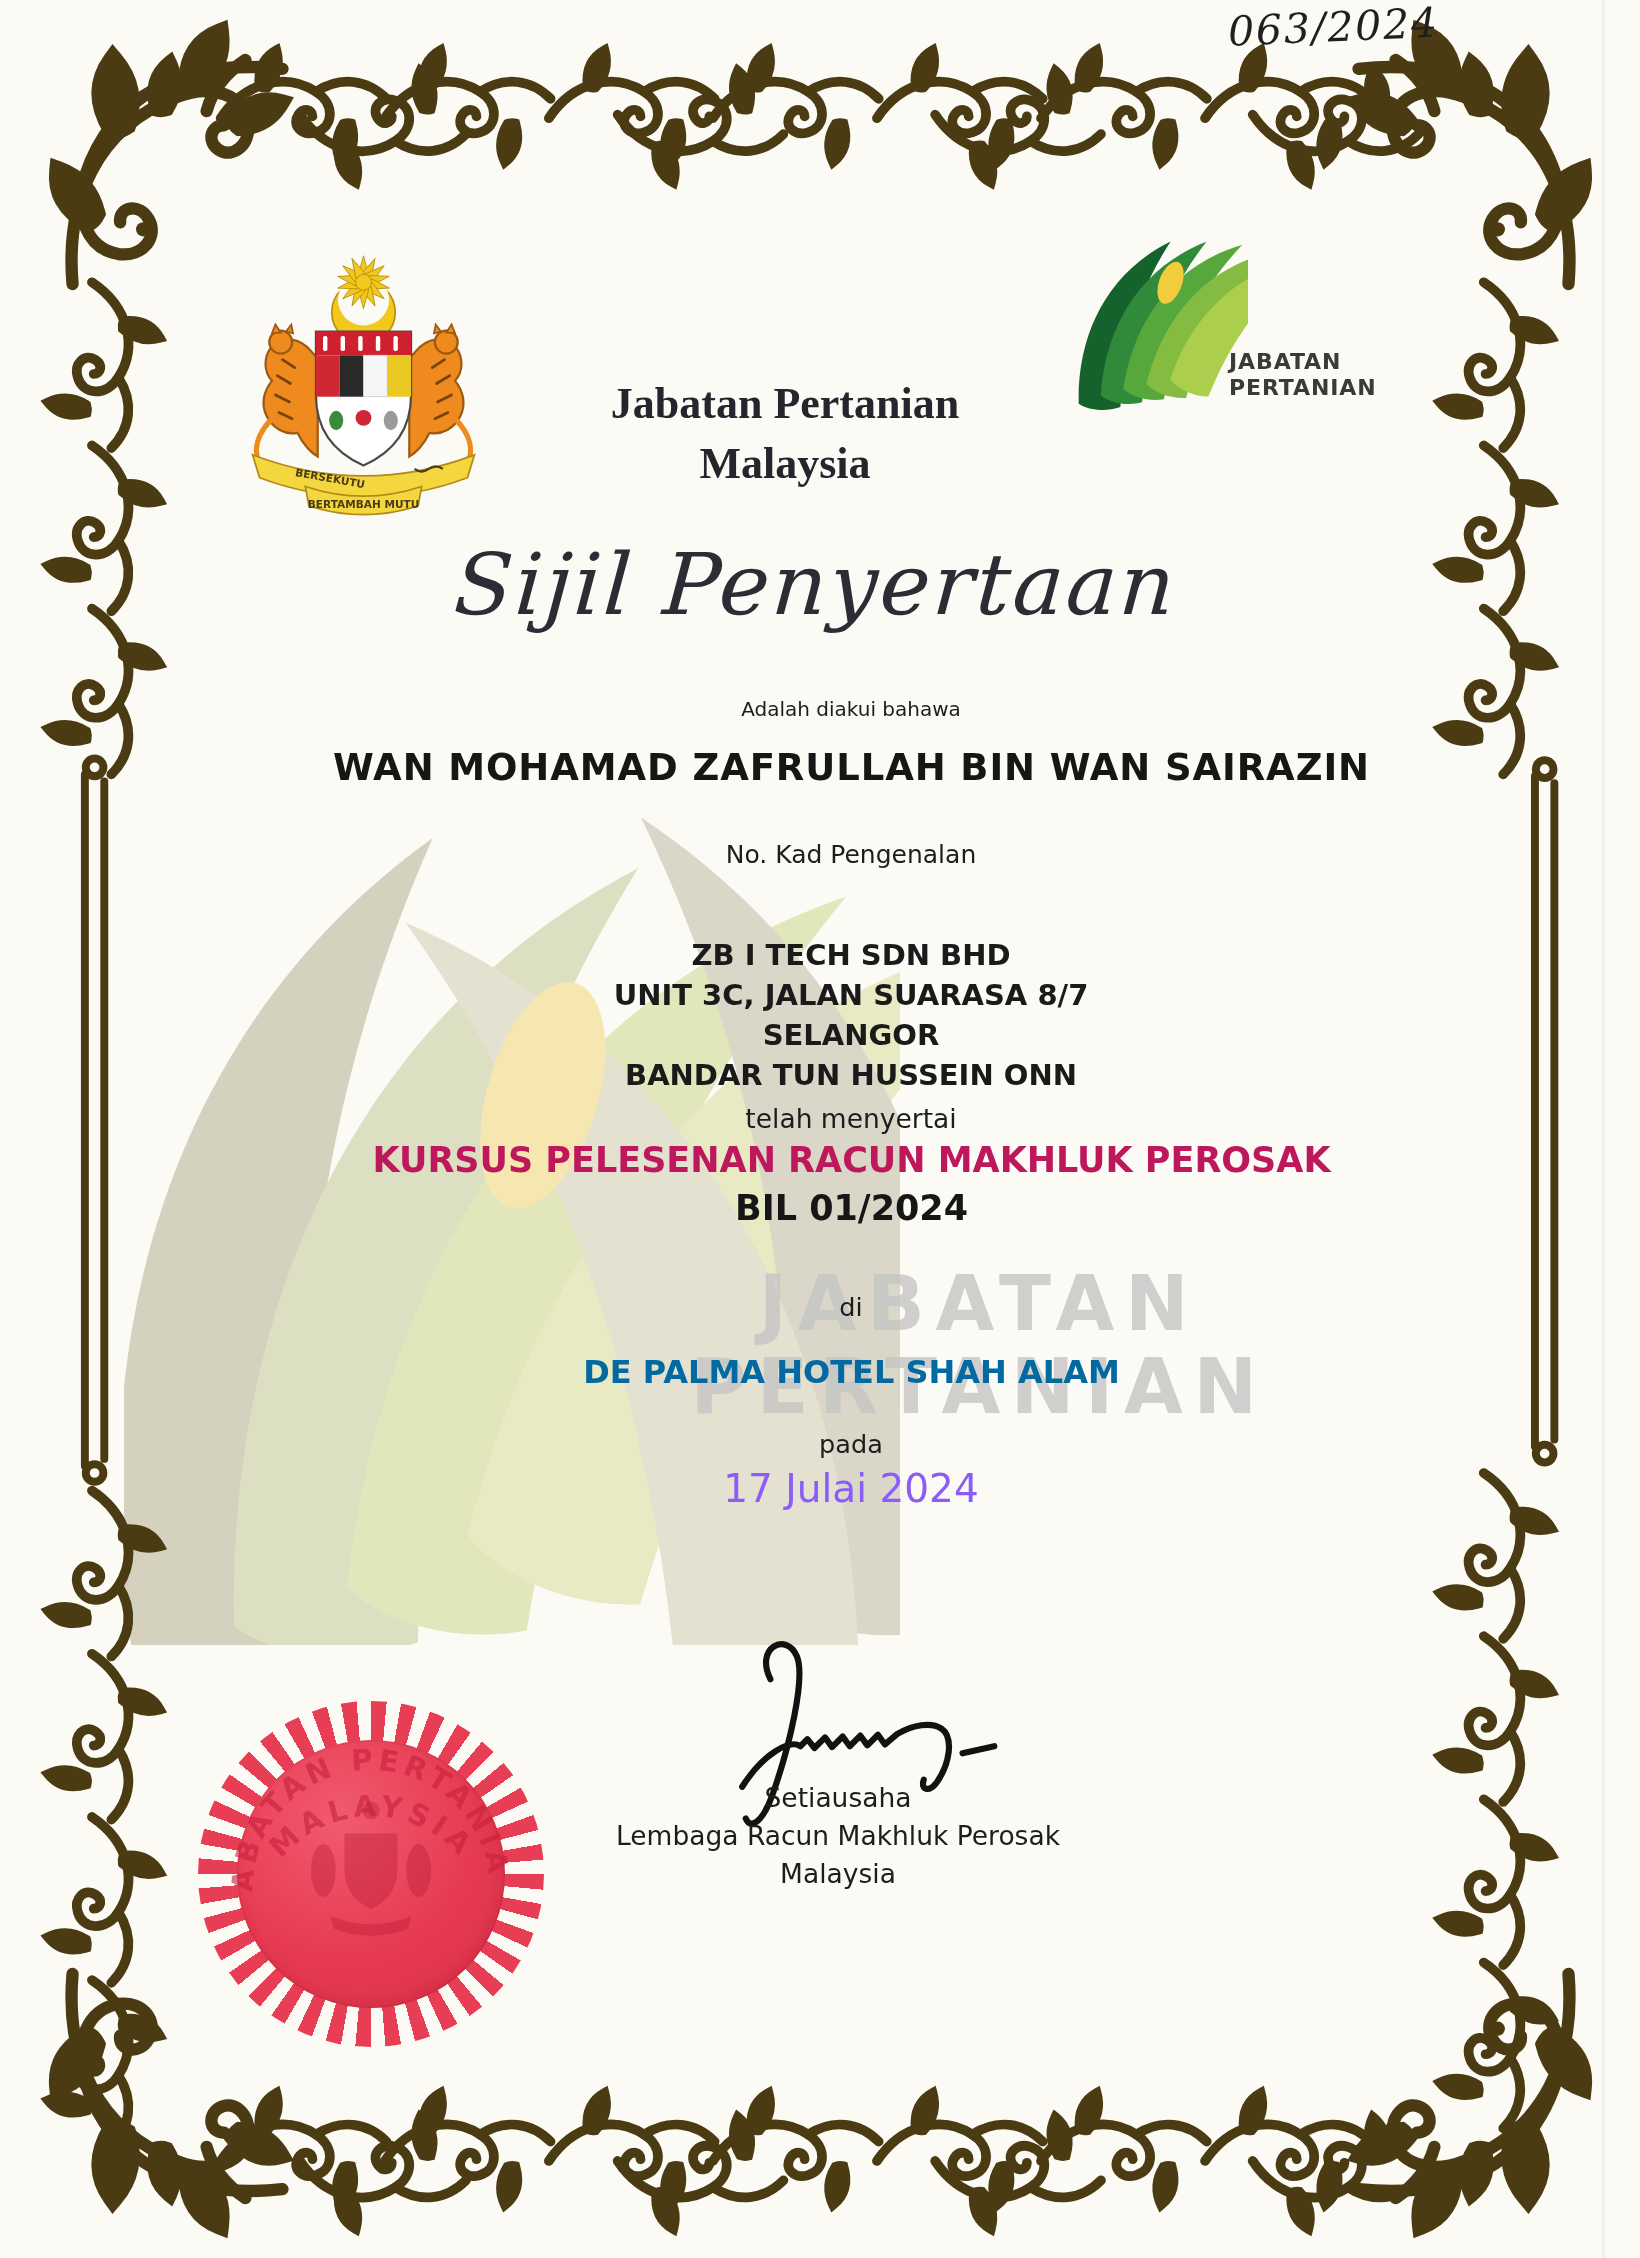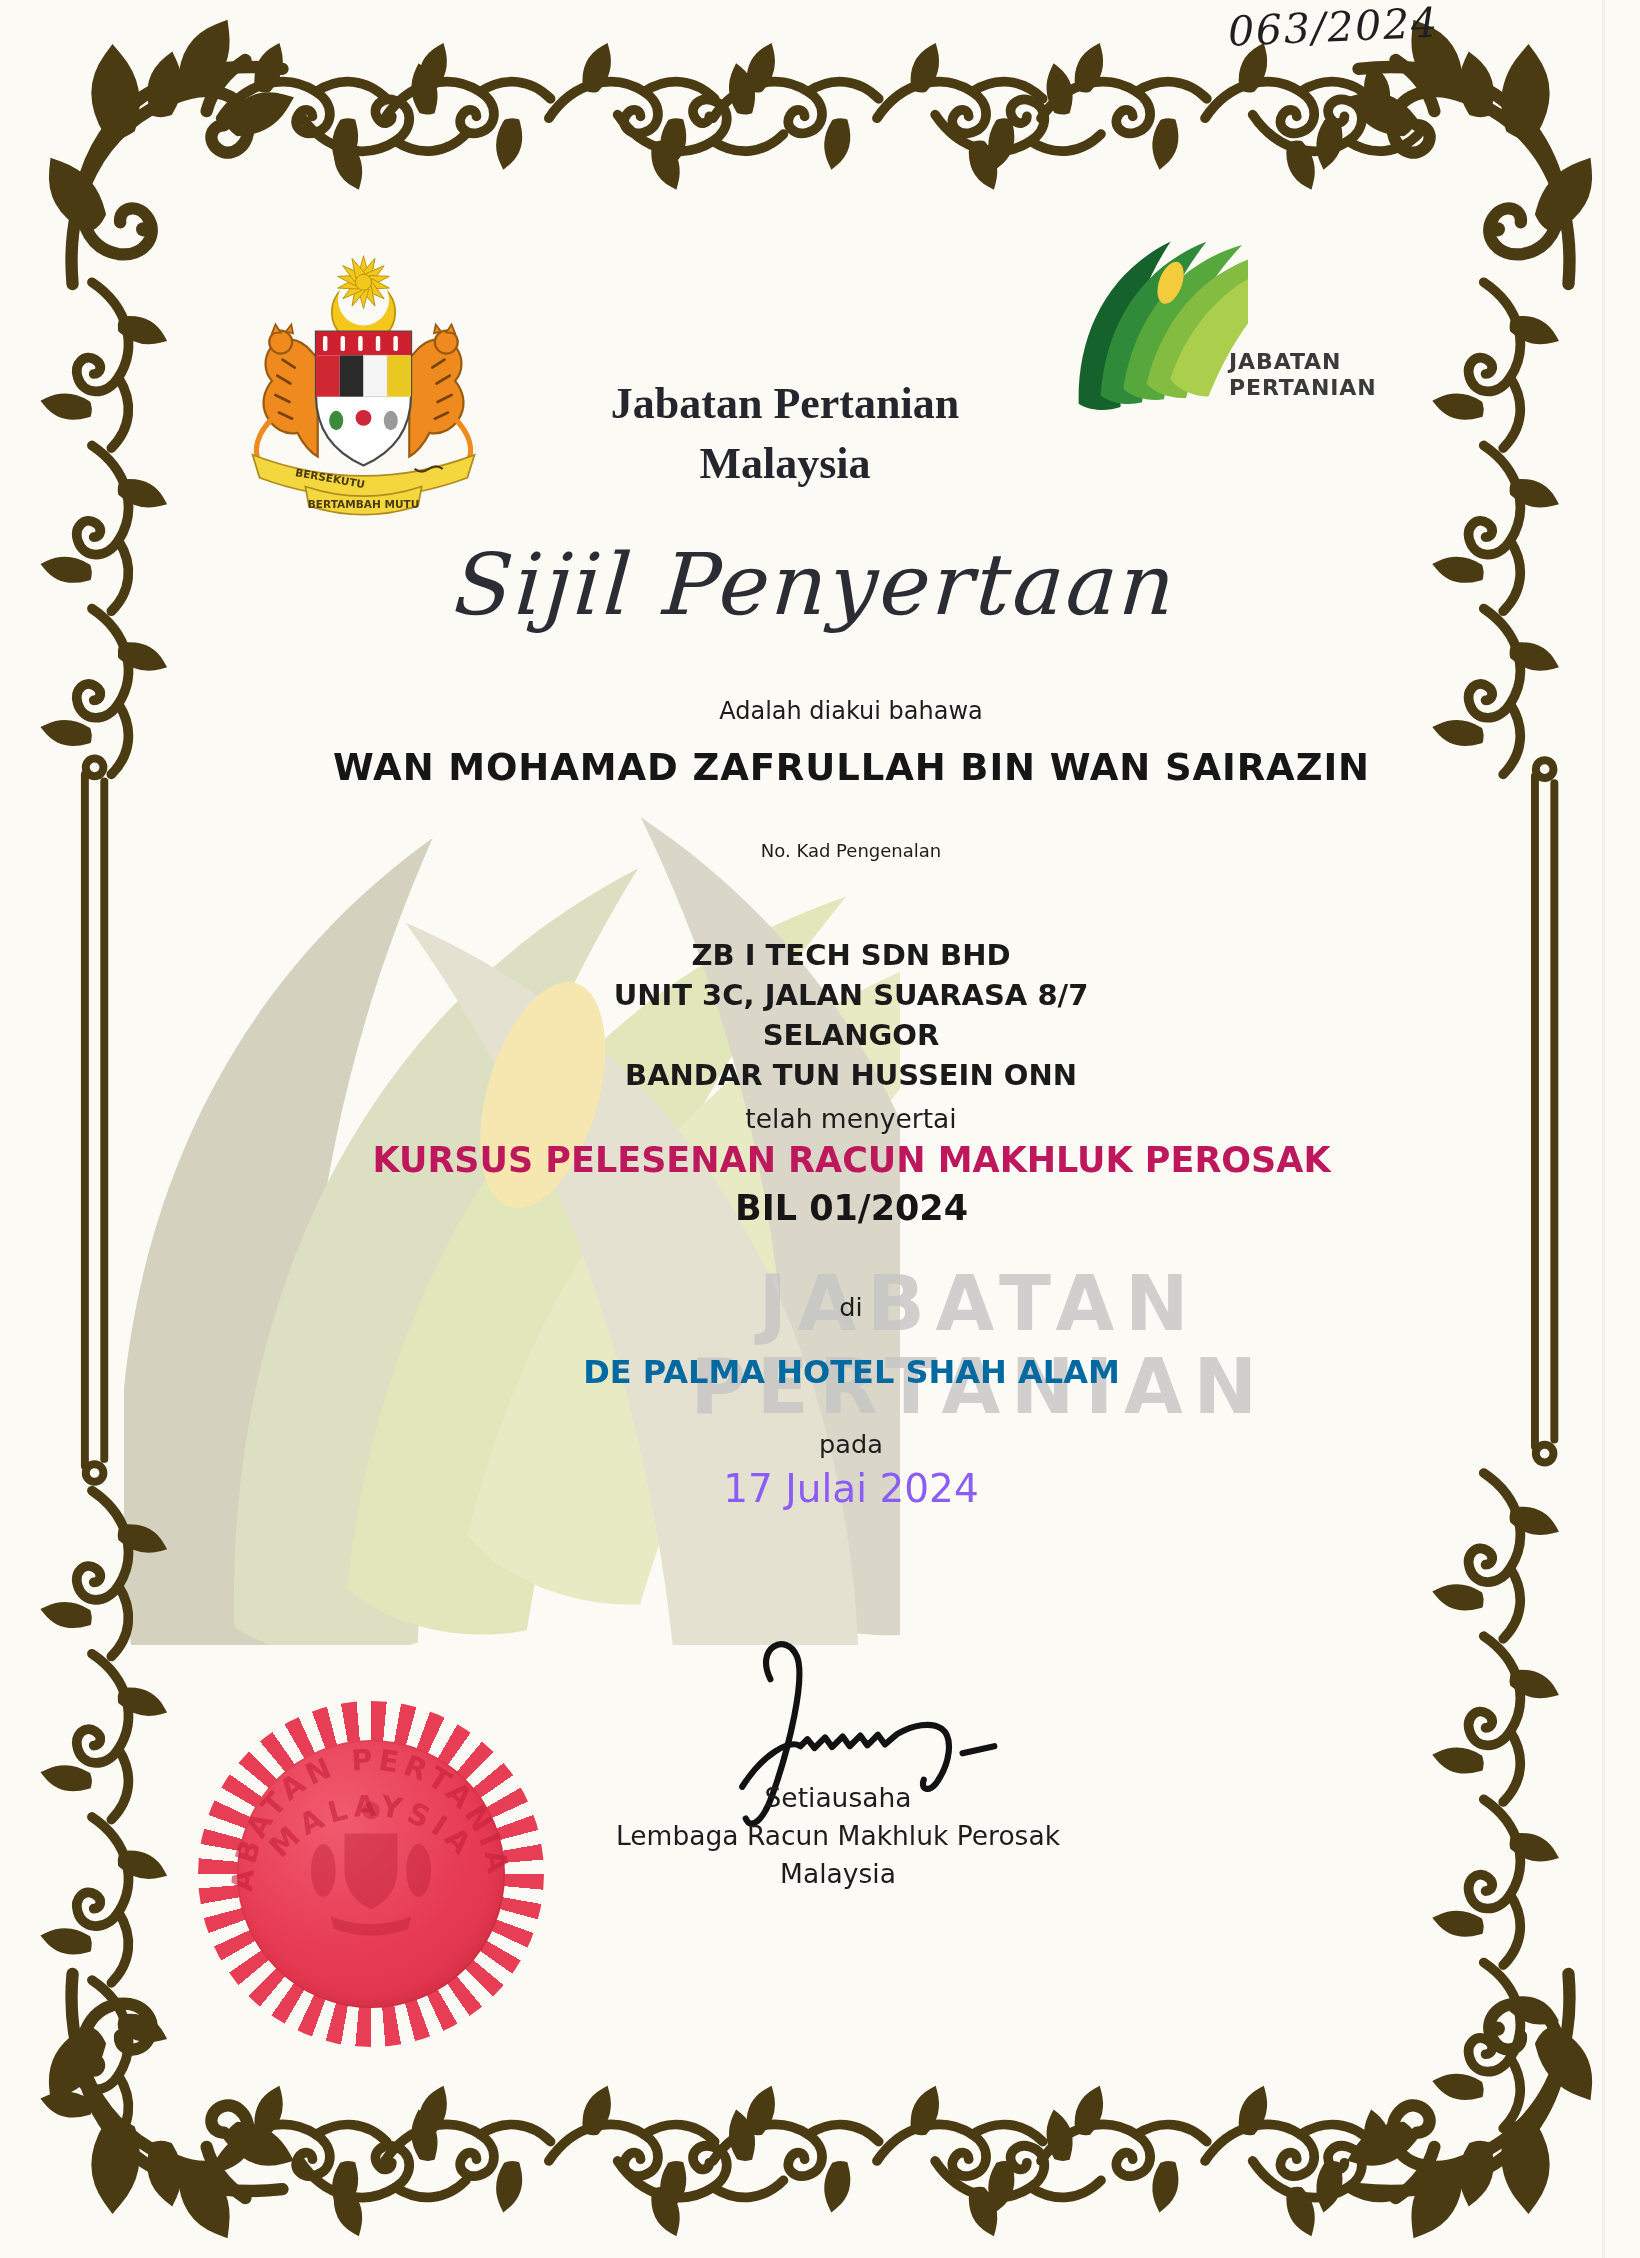--- a/index.html
+++ b/index.html
@@ -24,23 +24,23 @@
   .org-title{
     left:476px;top:374px;width:618px;font-family:"Liberation Serif","DejaVu Serif",serif;
     font-weight:bold;font-size:44px;line-height:60px;color:#25252e;
   }
   .cert-title{
     left:375px;top:535px;width:882px;
     font-family:"DejaVu Serif","Liberation Serif",serif;
     font-style:italic;font-size:85px;color:#2c2c34;letter-spacing:2.6px;
     transform:skewX(-4deg);
   }
-  .ack{left:410px;top:697px;width:882px;font-size:24px;}
+  .ack{left:410px;top:697px;width:882px;font-size:20px;}
   .pname{left:278px;top:746px;width:1147px;font-size:37px;font-weight:bold;letter-spacing:0.9px;color:#161616;}
-  .idlabel{left:410px;top:840px;width:882px;font-size:18px;}
+  .idlabel{left:410px;top:840px;width:882px;font-size:25px;}
   .addr{left:410px;top:935px;width:882px;font-size:29px;font-weight:bold;line-height:40px;color:#1a1a1a;}
   .telah{left:410px;top:1103px;width:882px;font-size:26.5px;}
   .course1{left:278px;top:1140px;width:1147px;font-size:35px;font-weight:bold;color:#be185d;}
   .course2{left:278px;top:1188px;width:1147px;font-size:35px;font-weight:bold;color:#161616;}
   .di{left:410px;top:1292px;width:882px;font-size:25.6px;}
   .venue{left:322px;top:1353px;width:1059px;font-size:32px;font-weight:bold;color:#0369a1;}
   .pada{left:410px;top:1429px;width:882px;font-size:25.6px;}
   .cdate{left:410px;top:1466px;width:882px;font-size:39px;font-weight:normal;color:#8b5cf6;}
   .sigblock{left:529px;top:1779px;width:618px;font-size:26.5px;line-height:38px;text-align:center;}
   .logo-text{

